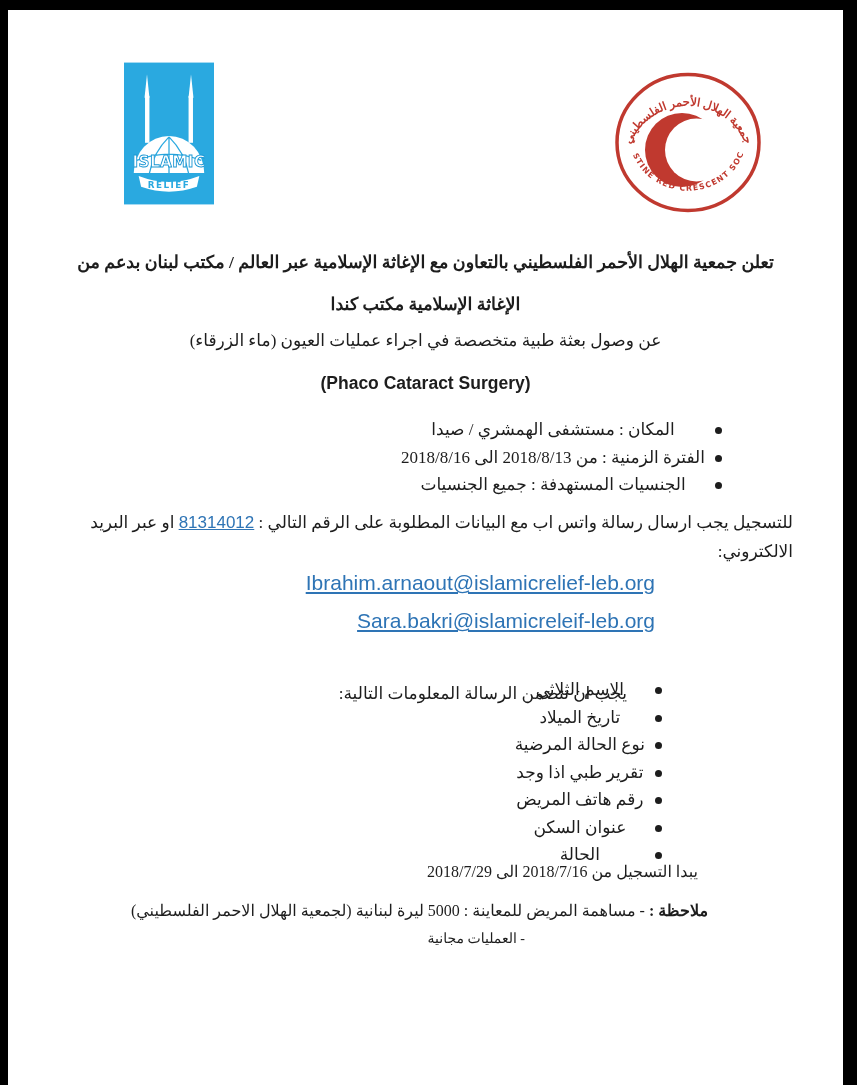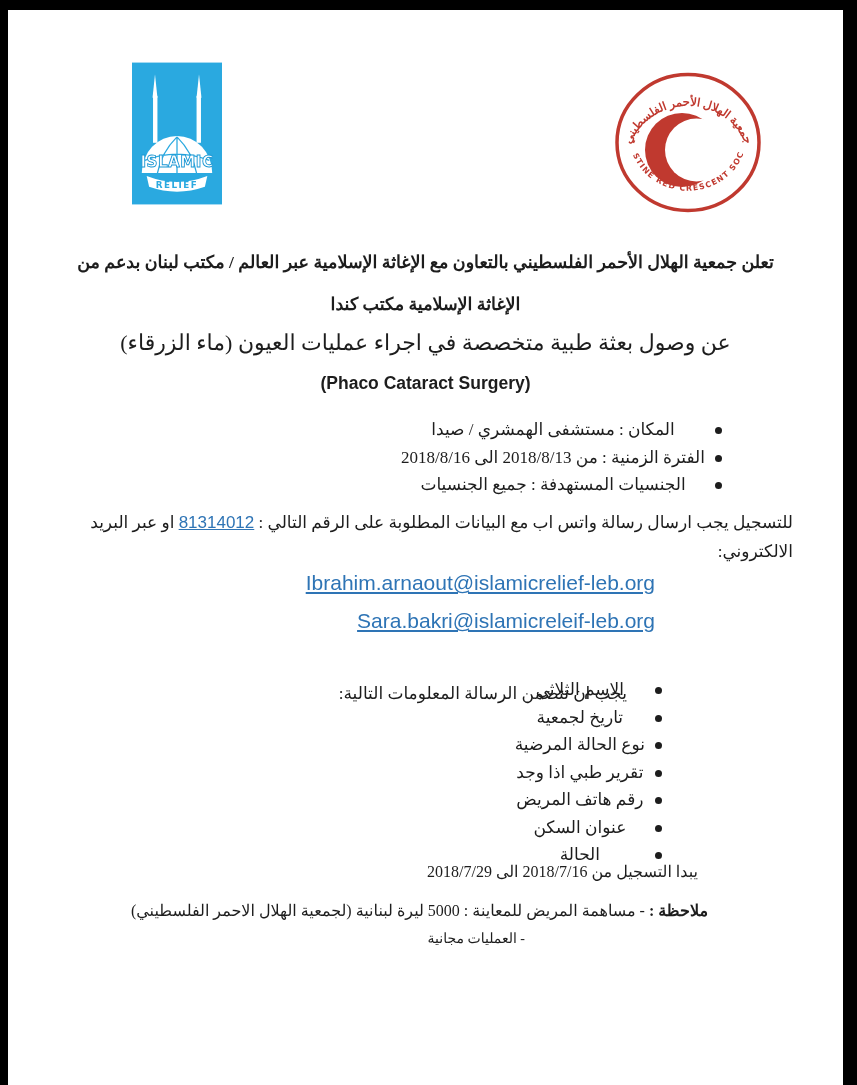--- a/index.html
+++ b/index.html
@@ -14,26 +14,26 @@
   .abs{position:absolute;}
   .rtl{direction:rtl;unicode-bidi:embed;}
   .arabic{font-family:"Liberation Serif", serif;text-align:center;}
   .latin{font-family:"Liberation Sans", sans-serif;}
   .bold{font-weight:bold;}
   .center{text-align:center;}
   .right{text-align:right;}
   .link{color:#2e74b5;text-decoration:underline;cursor:pointer;}
 
   
-  .logo-ir{left:124px;top:52px;width:90px;height:143px;}
+  .logo-ir{left:116px;top:52px;width:90px;height:143px;}
   .logo-prcs{left:605px;top:61px;width:150px;height:143px;}
 
   
   .header-para{left:40px;right:40px;top:231px;font-size:17.5px;line-height:42px;}
-  .mission-line{left:40px;right:40px;top:320px;font-size:22px;}
+  .mission-line{left:40px;right:40px;top:320px;font-size:17px;}
   .procedure-title{left:40px;right:40px;top:363px;font-size:17.5px;}
 
   ul.doclist{margin:0;padding:0;list-style:none;font-size:17px;}
   ul.doclist li{position:relative;padding-right:22px;line-height:27.5px;}
   ul.doclist li::before{
     content:"";position:absolute;right:5px;top:11px;width:7px;height:7px;
     border-radius:50%;background:#1d1d1d;
   }
   .details-list{top:406px;right:116px;}
   .reg-para{left:52px;right:50px;top:498px;font-size:17px;line-height:29px;}
@@ -109,21 +109,21 @@
 
   <div class="abs emails-block">
       <div class="email-line"><a class="link latin">Ibrahim.arnaout@islamicrelief-leb.org</a></div>
       <div class="email-line"><a class="link latin">Sara.bakri@islamicreleif-leb.org</a></div>
     </div>
 
   <div class="abs msg-title rtl arabic">يجب ان تتضمن الرسالة المعلومات التالية:</div>
 
   <ul class="abs doclist info-list rtl arabic">
       <li>الاسم الثلاثي</li>
-      <li>تاريخ لجمعية</li>
+      <li>تاريخ الميلاد</li>
       <li>نوع الحالة المرضية</li>
       <li>تقرير طبي اذا وجد</li>
       <li>رقم هاتف المريض</li>
       <li>عنوان السكن</li>
       <li>الحالة</li>
     </ul>
 
   <div class="abs period-line rtl arabic">يبدا التسجيل من 2018/7/16 الى 2018/7/29</div>
 
   <div class="abs note-line1 rtl arabic"><span class="bold">ملاحظة :</span><span> - مساهمة المريض للمعاينة : 5000 ليرة لبنانية (لجمعية الهلال الاحمر الفلسطيني)</span></div>

